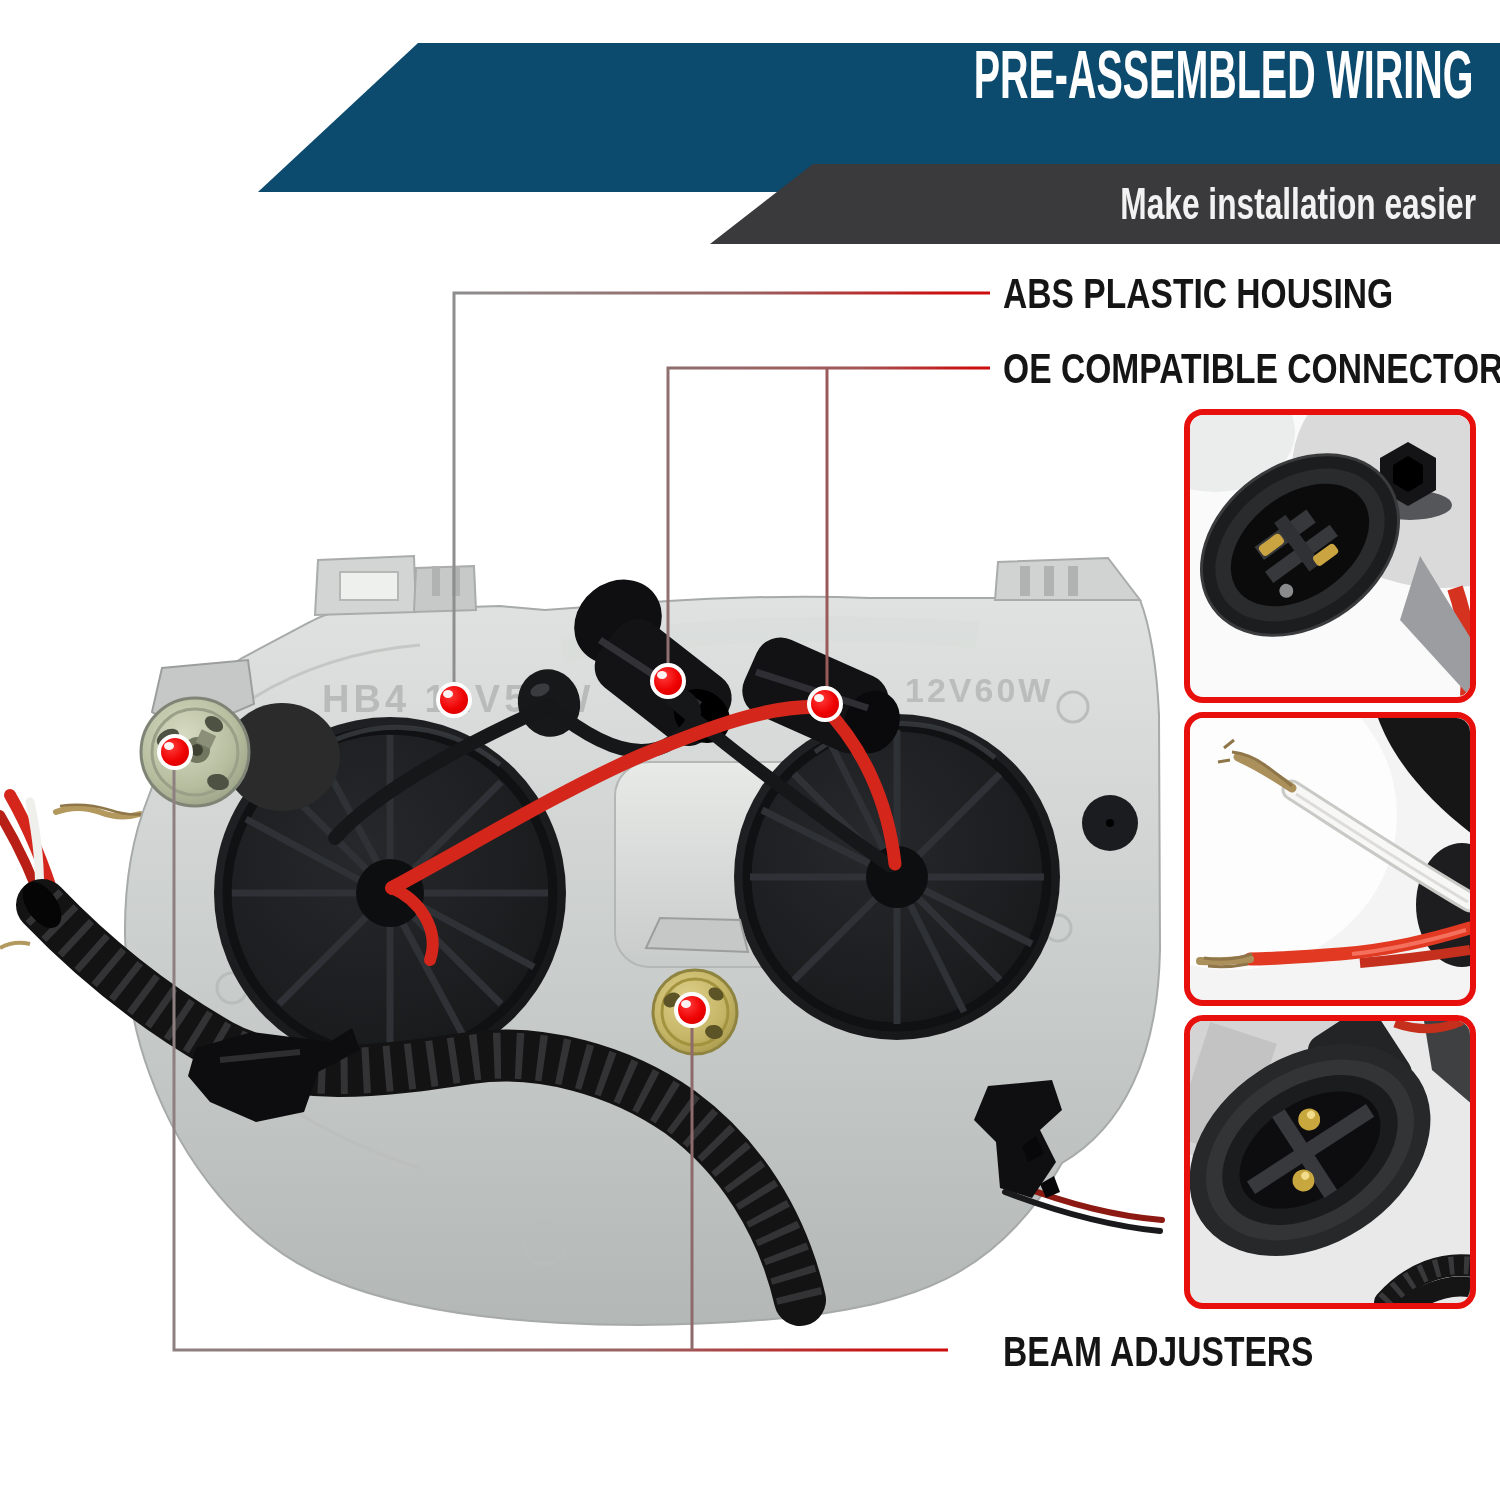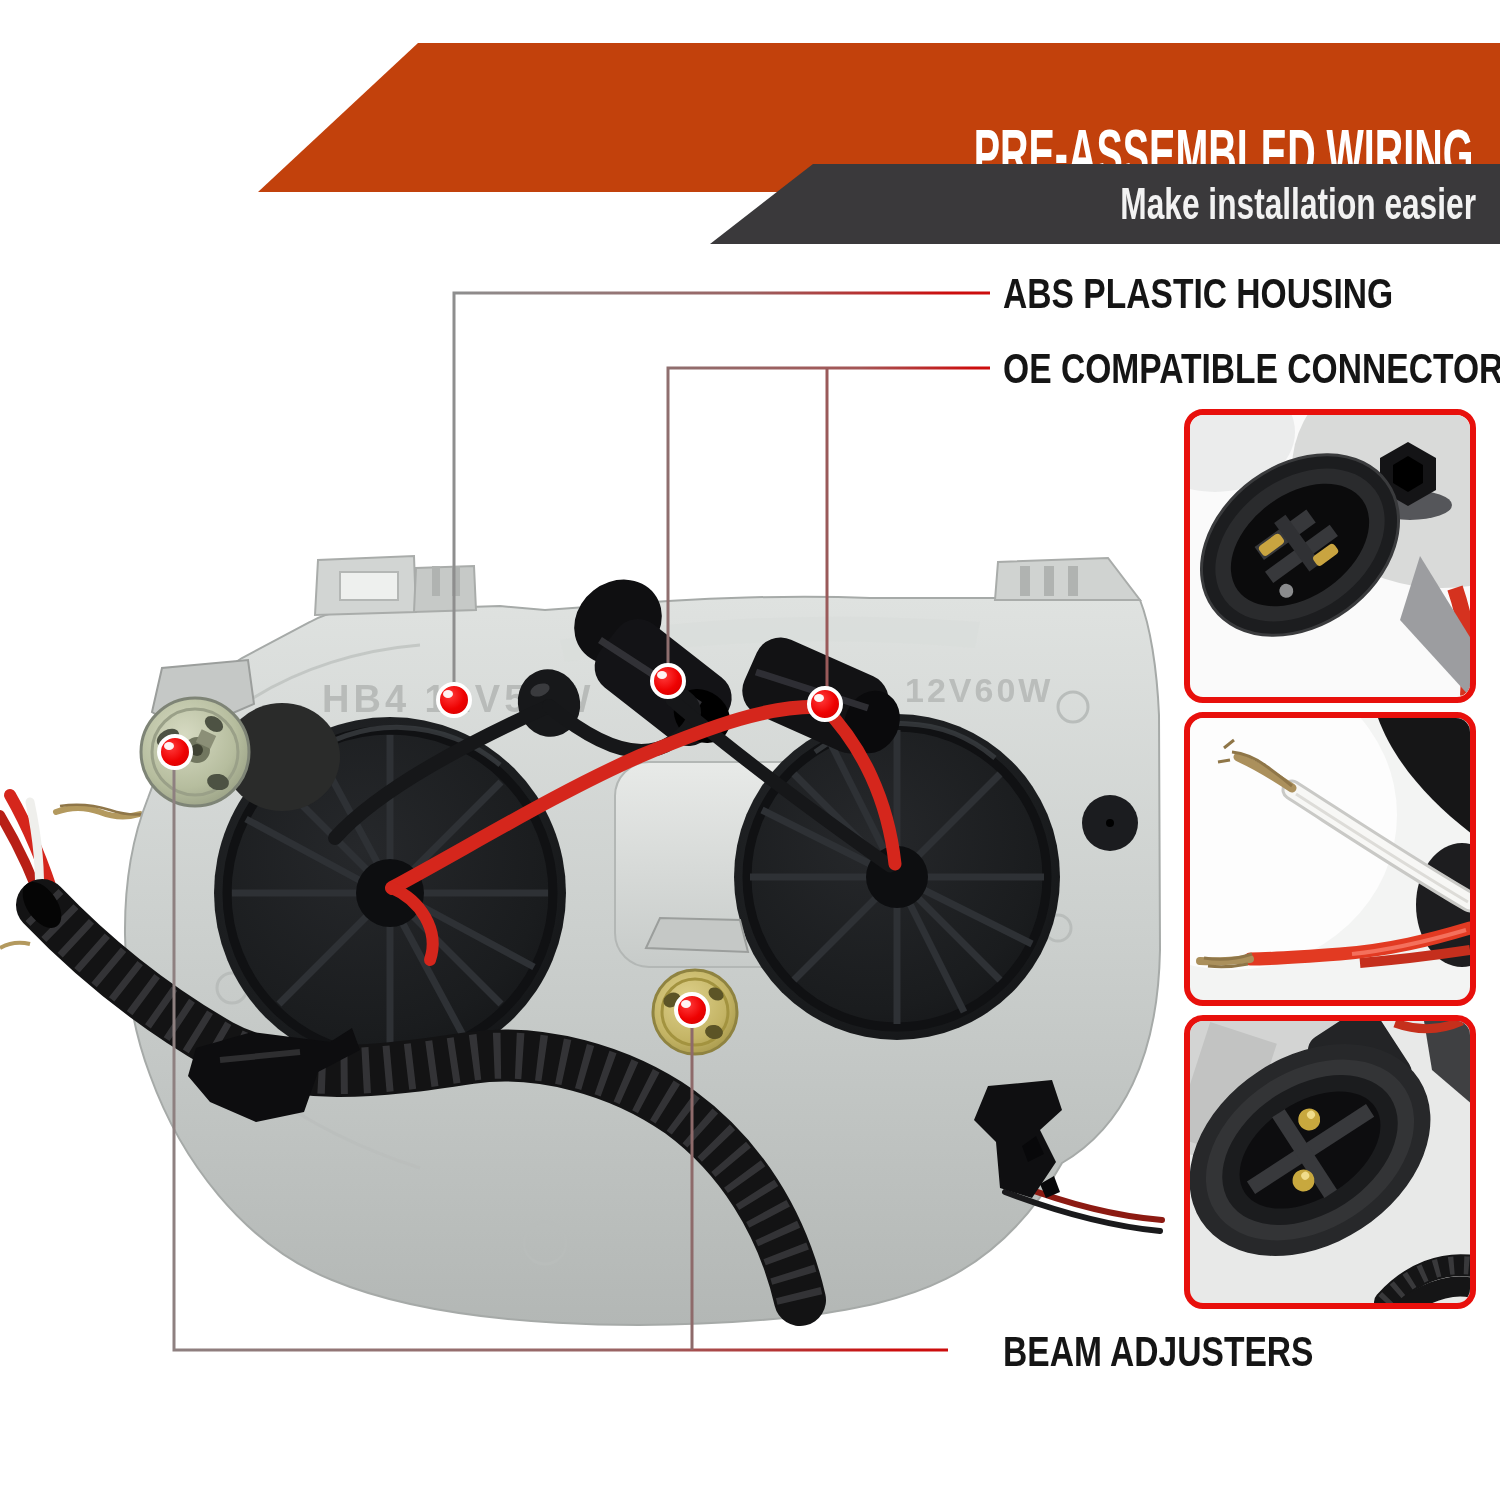--- a/index.html
+++ b/index.html
@@ -1,21 +1,21 @@
 <!DOCTYPE html>
 <html><head>
 <meta charset="utf-8">
 <style>
   html,body{margin:0;padding:0;background:#ffffff;}
   #stage{position:relative;width:1500px;height:1500px;background:#ffffff;overflow:hidden;
          font-family:"Liberation Sans", sans-serif;}
   svg{position:absolute;left:0;top:0;}
   
-  .banner-red{position:absolute;left:0;top:43px;width:1500px;height:149px;background:#c2410c;
-    clip-path:polygon(418px 0,1500px 0,1500px 100%,258px 100%);display:flex;align-items:flex-end;justify-content:flex-end;}
+  .banner-red{position:absolute;left:0;top:43px;width:1500px;height:149px;background:#0c4a6e;
+    clip-path:polygon(418px 0,1500px 0,1500px 100%,258px 100%);display:flex;align-items:flex-start;justify-content:flex-end;}
   .banner-red .t{color:#ffffff;font-weight:bold;font-size:68px;letter-spacing:0px;white-space:nowrap;
     transform:scaleX(0.58);transform-origin:right center;margin-right:27px;margin-top:-8px;}
   .banner-dark{position:absolute;left:0;top:164px;width:1500px;height:80px;background:#3a393b;
     clip-path:polygon(813px 0,1500px 0,1500px 100%,710px 100%);display:flex;align-items:center;justify-content:flex-end;}
   .banner-dark .t{color:#f2f2f2;font-weight:bold;font-size:44px;white-space:nowrap;
     transform:scaleX(0.72);transform-origin:right center;margin-right:24px;}
   
   .callout{position:absolute;left:1003px;color:#151515;font-weight:bold;font-size:42px;white-space:nowrap;
     transform:scaleX(0.80);transform-origin:left center;}
   #label-abs{top:270px;}

